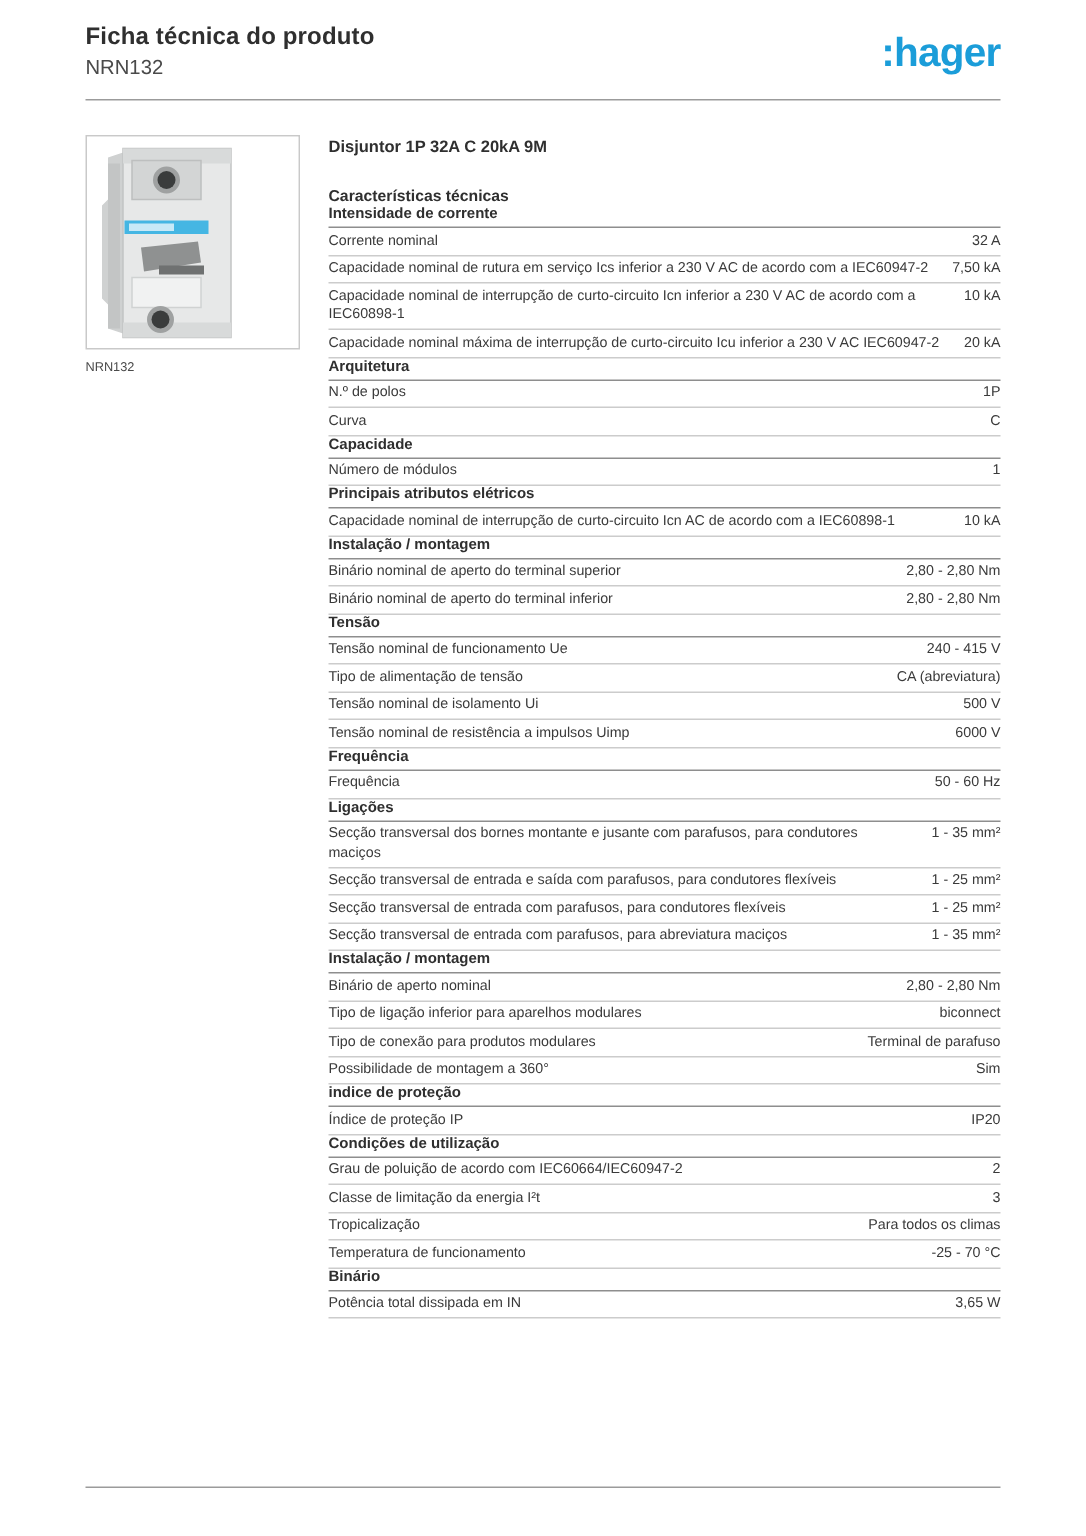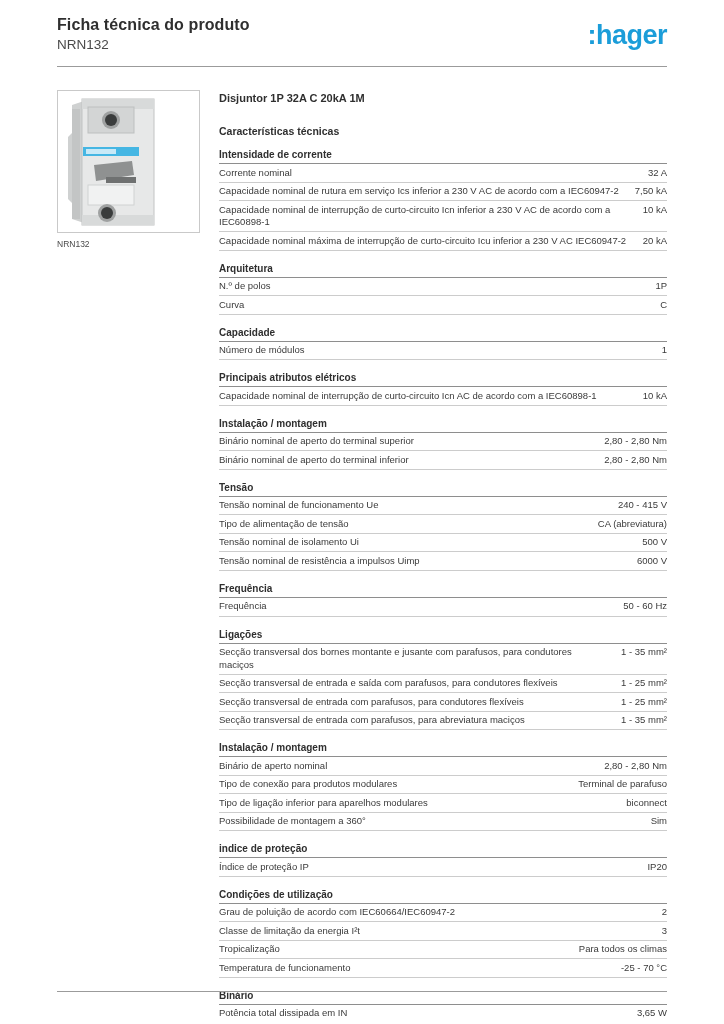--- a/index.html
+++ b/index.html
@@ -77,21 +77,21 @@
     margin-top: 2px;
   }
   .characteristics-heading {
     font-size: 10.5px;
     font-weight: bold;
     color: #2f2f2f;
     margin-top: 21px;
   }
 
   
-  .spec-section { margin-top: 12px; }
+  .spec-section { }
   .spec-section-title {
     font-size: 10px;
     font-weight: bold;
     color: #2f2f2f;
     padding-bottom: 3px;
     border-bottom: 1px solid #8e8e8e;
   }
   .spec-row {
     display: flex;
     justify-content: center;
@@ -179,21 +179,21 @@
             <rect x="30" y="94" width="46" height="20" fill="#f1f2f2" stroke="#d0d2d2" stroke-width="1"></rect>
 
             <circle cx="49" cy="122" r="9" fill="#9fa1a1"></circle>
             <circle cx="49" cy="122" r="6" fill="#3a3c3c"></circle>
           </svg>
         </div>
         <div class="product-image-caption">NRN132</div>
       </aside>
 
       <main class="spec-main">
-        <h2 class="product-title">Disjuntor 1P 32A C 20kA 1M</h2>
+        <h2 class="product-title">Disjuntor 1P 32A C 20kA 9M</h2>
         <h3 class="characteristics-heading">Características técnicas</h3>
         <div id="sections">
             <section class="spec-section">
               <h3 class="spec-section-title">Intensidade de corrente</h3>
               <div class="spec-row">
                 <span class="spec-label">Corrente nominal</span>
                 <span class="spec-value">32 A</span>
               </div>
               <div class="spec-row">
                 <span class="spec-label">Capacidade nominal de rutura em serviço Ics inferior a 230 V AC de acordo com a IEC60947-2</span>
@@ -289,26 +289,26 @@
                 <span class="spec-value">1 - 35 mm²</span>
               </div>
             </section>
             <section class="spec-section">
               <h3 class="spec-section-title">Instalação / montagem</h3>
               <div class="spec-row">
                 <span class="spec-label">Binário de aperto nominal</span>
                 <span class="spec-value">2,80 - 2,80 Nm</span>
               </div>
               <div class="spec-row">
+                <span class="spec-label">Tipo de ligação inferior para aparelhos modulares</span>
+                <span class="spec-value">biconnect</span>
+              </div>
+              <div class="spec-row">
                 <span class="spec-label">Tipo de conexão para produtos modulares</span>
                 <span class="spec-value">Terminal de parafuso</span>
-              </div>
-              <div class="spec-row">
-                <span class="spec-label">Tipo de ligação inferior para aparelhos modulares</span>
-                <span class="spec-value">biconnect</span>
               </div>
               <div class="spec-row">
                 <span class="spec-label">Possibilidade de montagem a 360°</span>
                 <span class="spec-value">Sim</span>
               </div>
             </section>
             <section class="spec-section">
               <h3 class="spec-section-title">indice de proteção</h3>
               <div class="spec-row">
                 <span class="spec-label">Índice de proteção IP</span>

